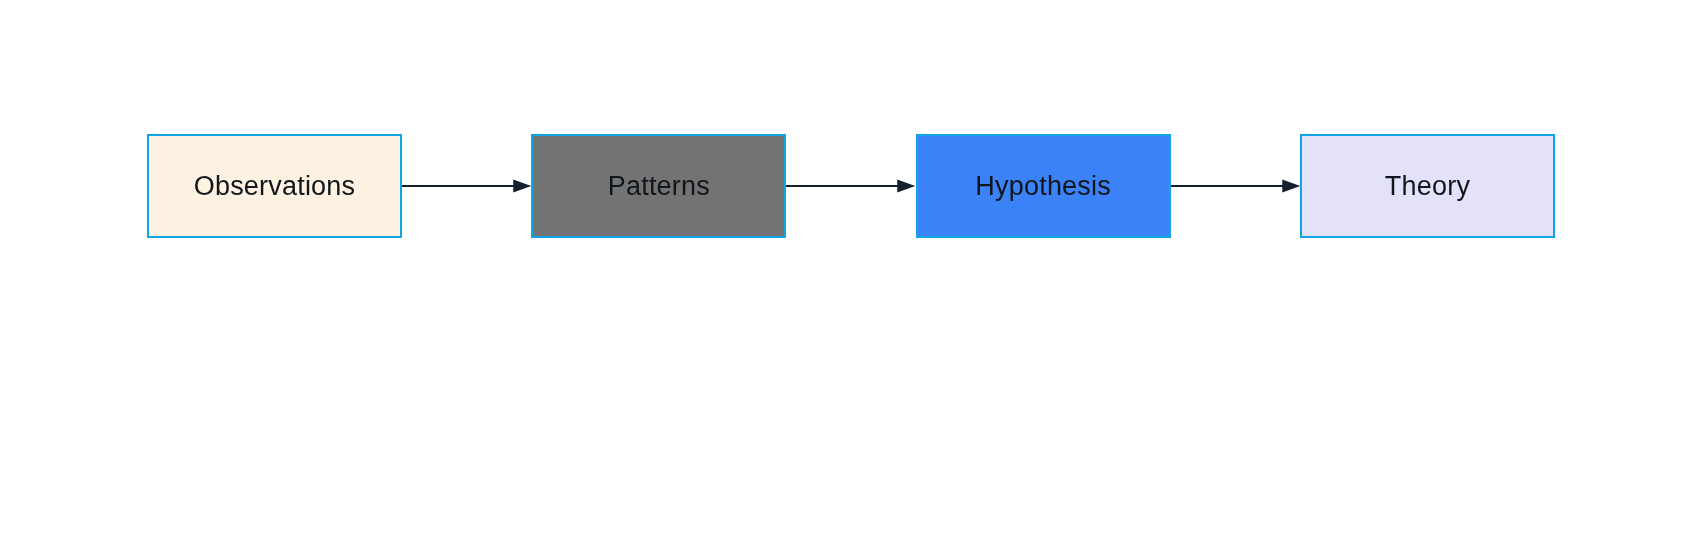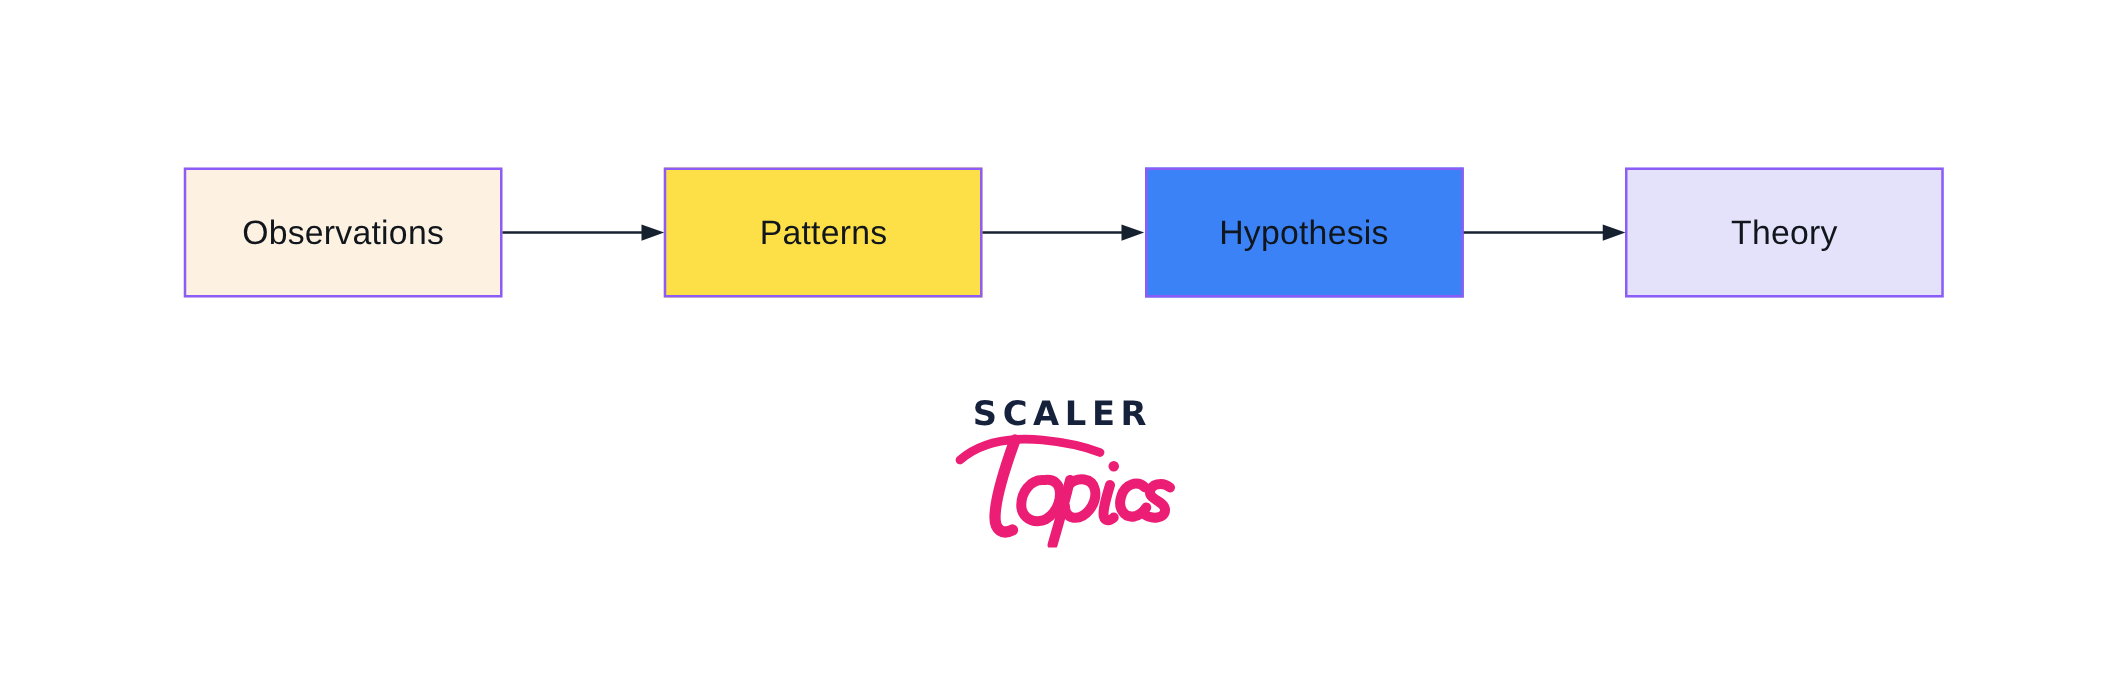--- a/index.html
+++ b/index.html
@@ -29,36 +29,36 @@
     height: 104px;
     display: flex;
     align-items: center;
     justify-content: space-between;
   }
 
   .node {
     box-sizing: border-box;
     width: 255px;
     height: 104px;
-    border: 2px solid #8b5cf6;
+    border: 2px solid #0ea5e9;
     display: flex;
     align-items: center;
     justify-content: center;
     flex: 0 0 auto;
   }
   .node-label {
     font-size: 27px;
     color: #10161c;
     line-height: 1;
     letter-spacing: 0.2px;
     white-space: nowrap;
   }
 
   .node-observations { background: #fdf1e1; }
-  .node-patterns     { background: #fde047; }
+  .node-patterns     { background: #737373; }
   .node-hypothesis   { background: #3b82f6; }
   .node-theory       { background: #e4e2fa; }
 
   
   .connector {
     flex: 1 1 auto;
     height: 20px;
     position: relative;
   }
   .connector svg {
@@ -147,41 +147,14 @@
         <polygon points="100,10 86,3.5 86,16.5" fill="#16212f"></polygon>
       </svg>
     </div>
 
     <div class="node node-theory">
       <span class="node-label">Theory</span>
     </div>
 
   </div>
 
-  <div class="logo">
-    <div class="logo-inner">
-      <div class="logo-scaler">SCALER</div>
-      <div class="logo-topics">
-        <svg width="180" height="98" viewBox="0 0 180 98" aria-hidden="true">
-          <g fill="none" stroke="#ec1d74" stroke-linecap="round" stroke-linejoin="round">
-
-            <path d="M8 28 C 26 12, 52 10, 74 12 C 94 14, 110 18, 120 22" stroke-width="7"></path>
-
-            <path d="M52 12 C 44 34, 36 58, 36 74 C 36 84, 42 88, 50 84" stroke-width="9"></path>
-
-            <path d="M74 44 C 64 44, 57 54, 57 64 C 57 72, 63 77, 70 77 C 80 77, 88 66, 88 55 C 88 47, 83 43, 76 44" stroke-width="8"></path>
-
-            <path d="M96 44 C 92 62, 86 82, 82 96" stroke-width="8"></path>
-            <path d="M95 48 C 102 41, 114 42, 116 52 C 118 63, 108 76, 98 74 C 94 73, 92 69, 92 65" stroke-width="8"></path>
-
-            <path d="M128 48 C 125 58, 122 68, 123 73 C 124 77, 128 77, 131 74" stroke-width="8"></path>
-            <circle cx="131" cy="33" r="4.2" fill="#ec1d74" stroke="none"></circle>
-
-            <path d="M156 50 C 150 44, 140 47, 137 57 C 134 66, 139 75, 148 73 C 152 72, 155 69, 157 66" stroke-width="8"></path>
-
-            <path d="M176 50 C 170 45, 160 47, 160 54 C 160 60, 172 61, 172 68 C 172 75, 161 76, 155 71" stroke-width="8"></path>
-          </g>
-        </svg>
-      </div>
-    </div>
-  </div>
 
 </div>
 
 </body></html>

